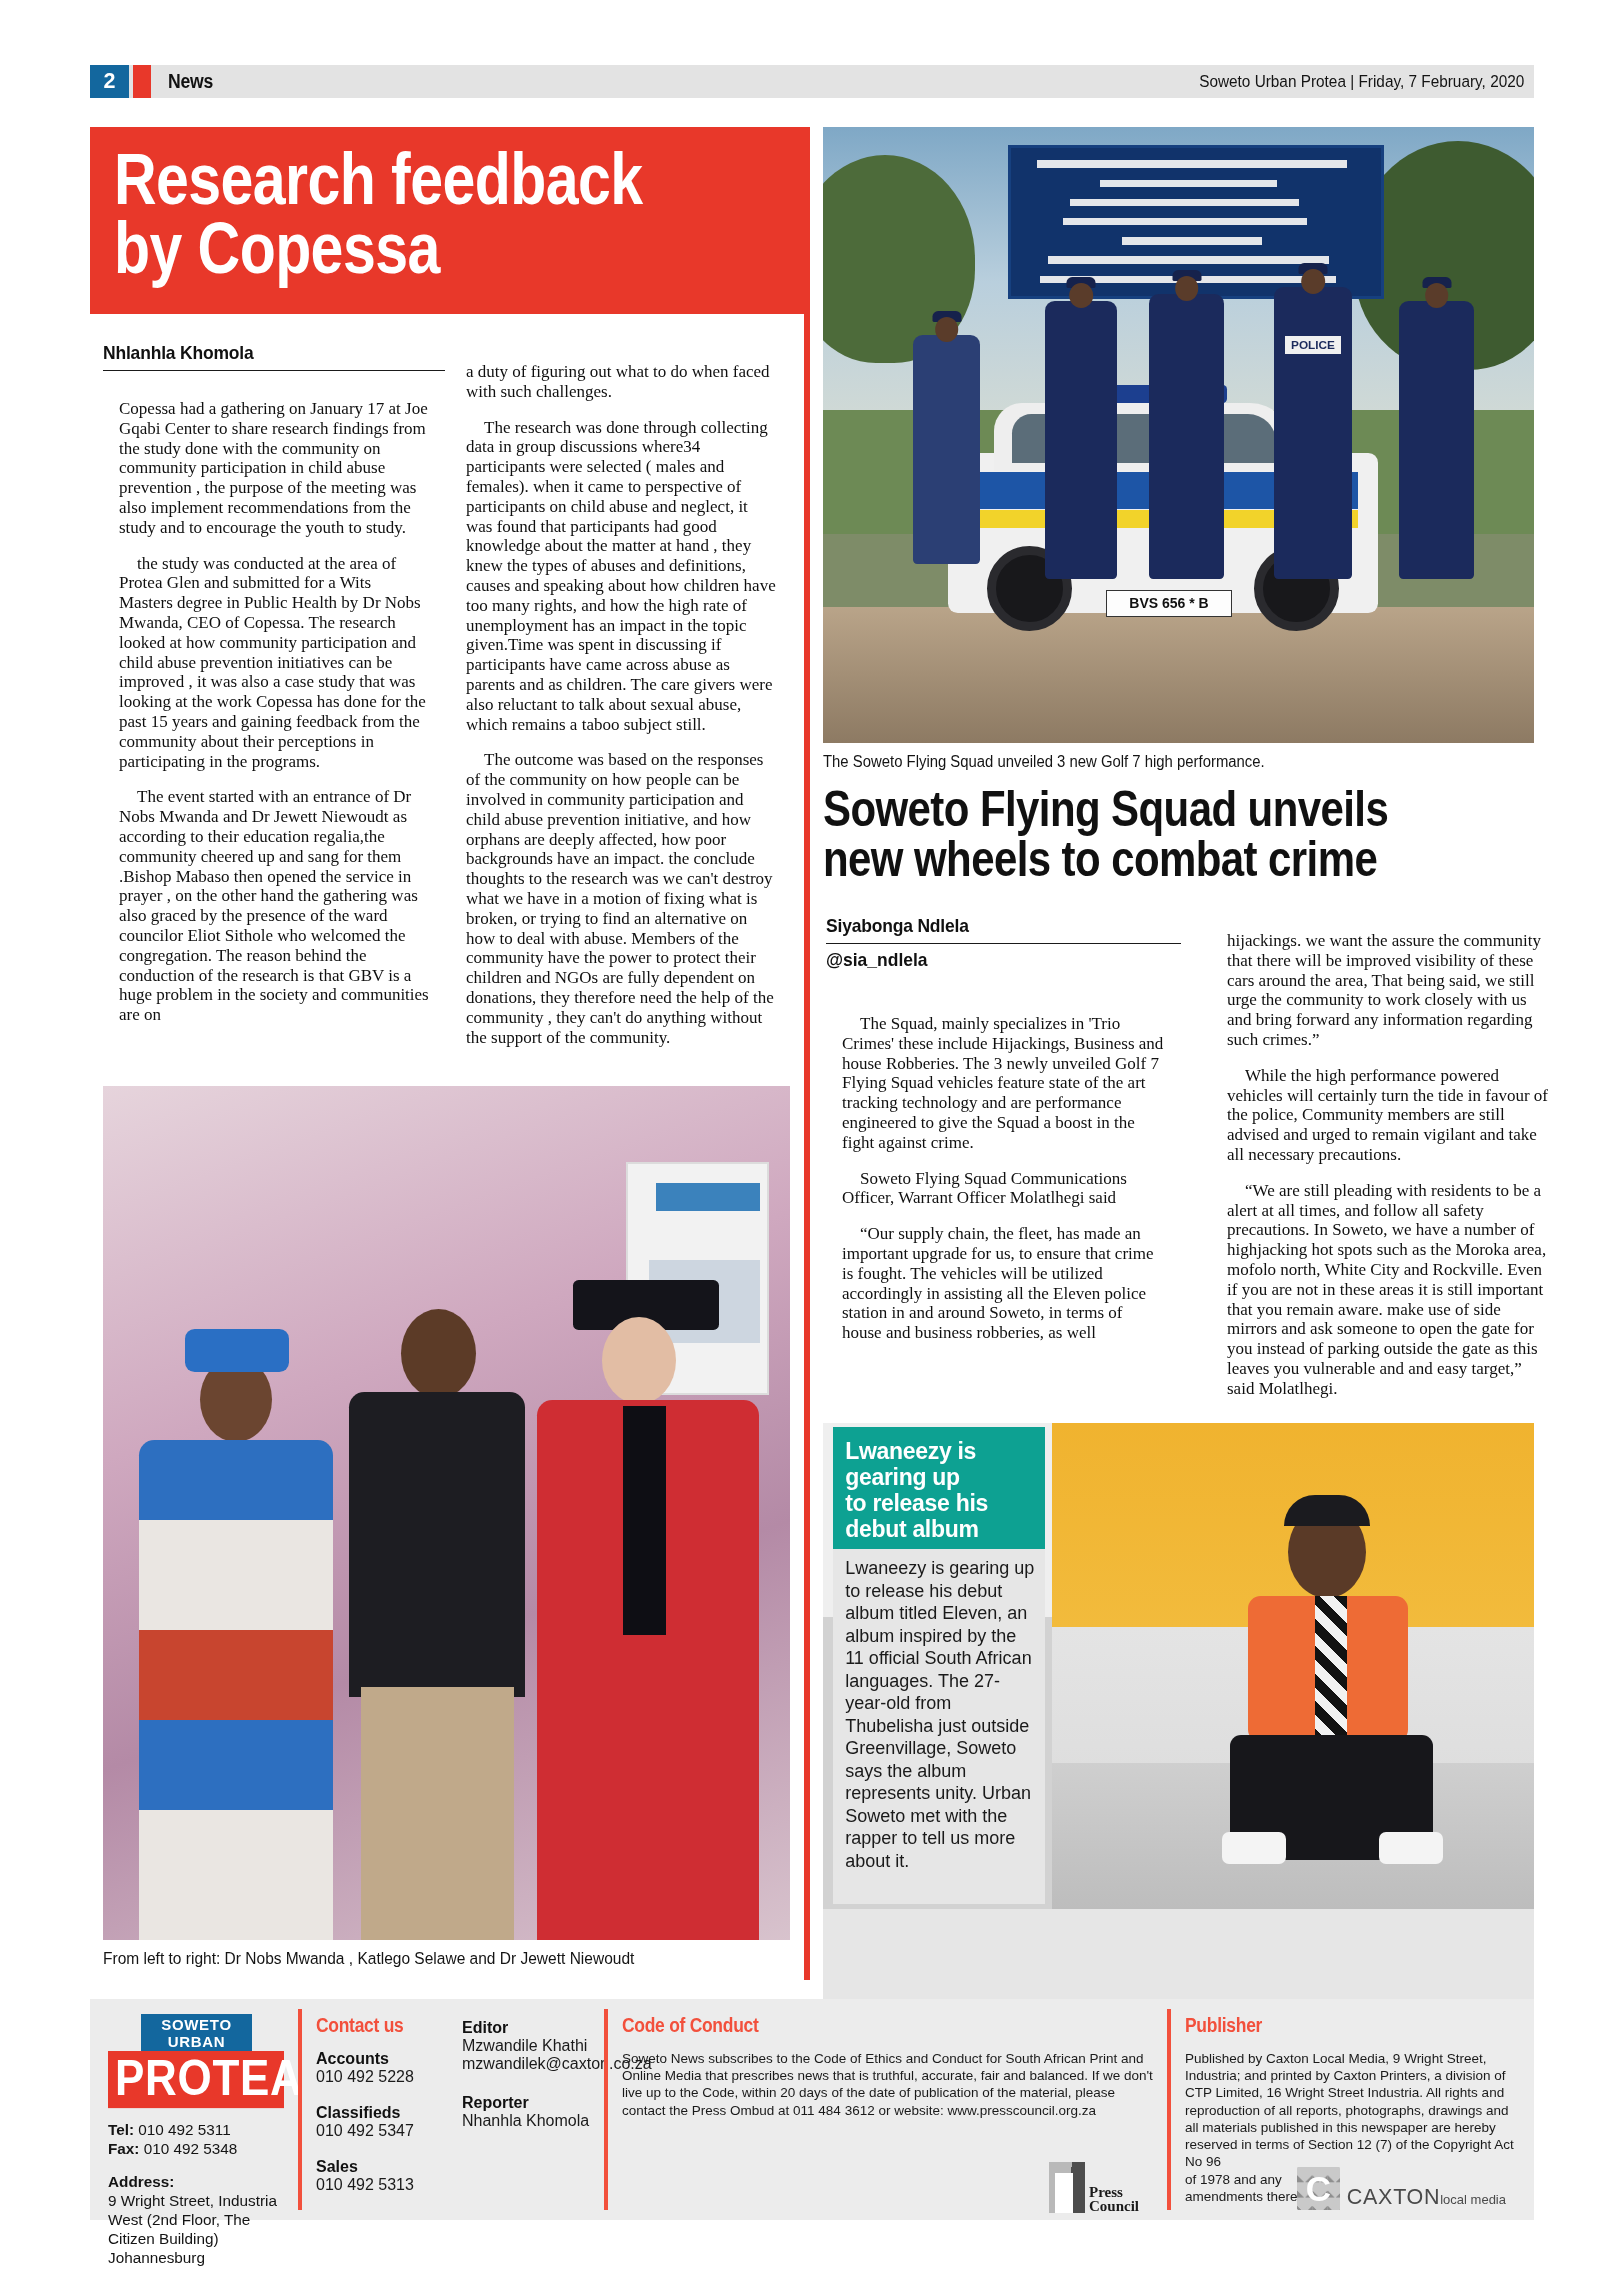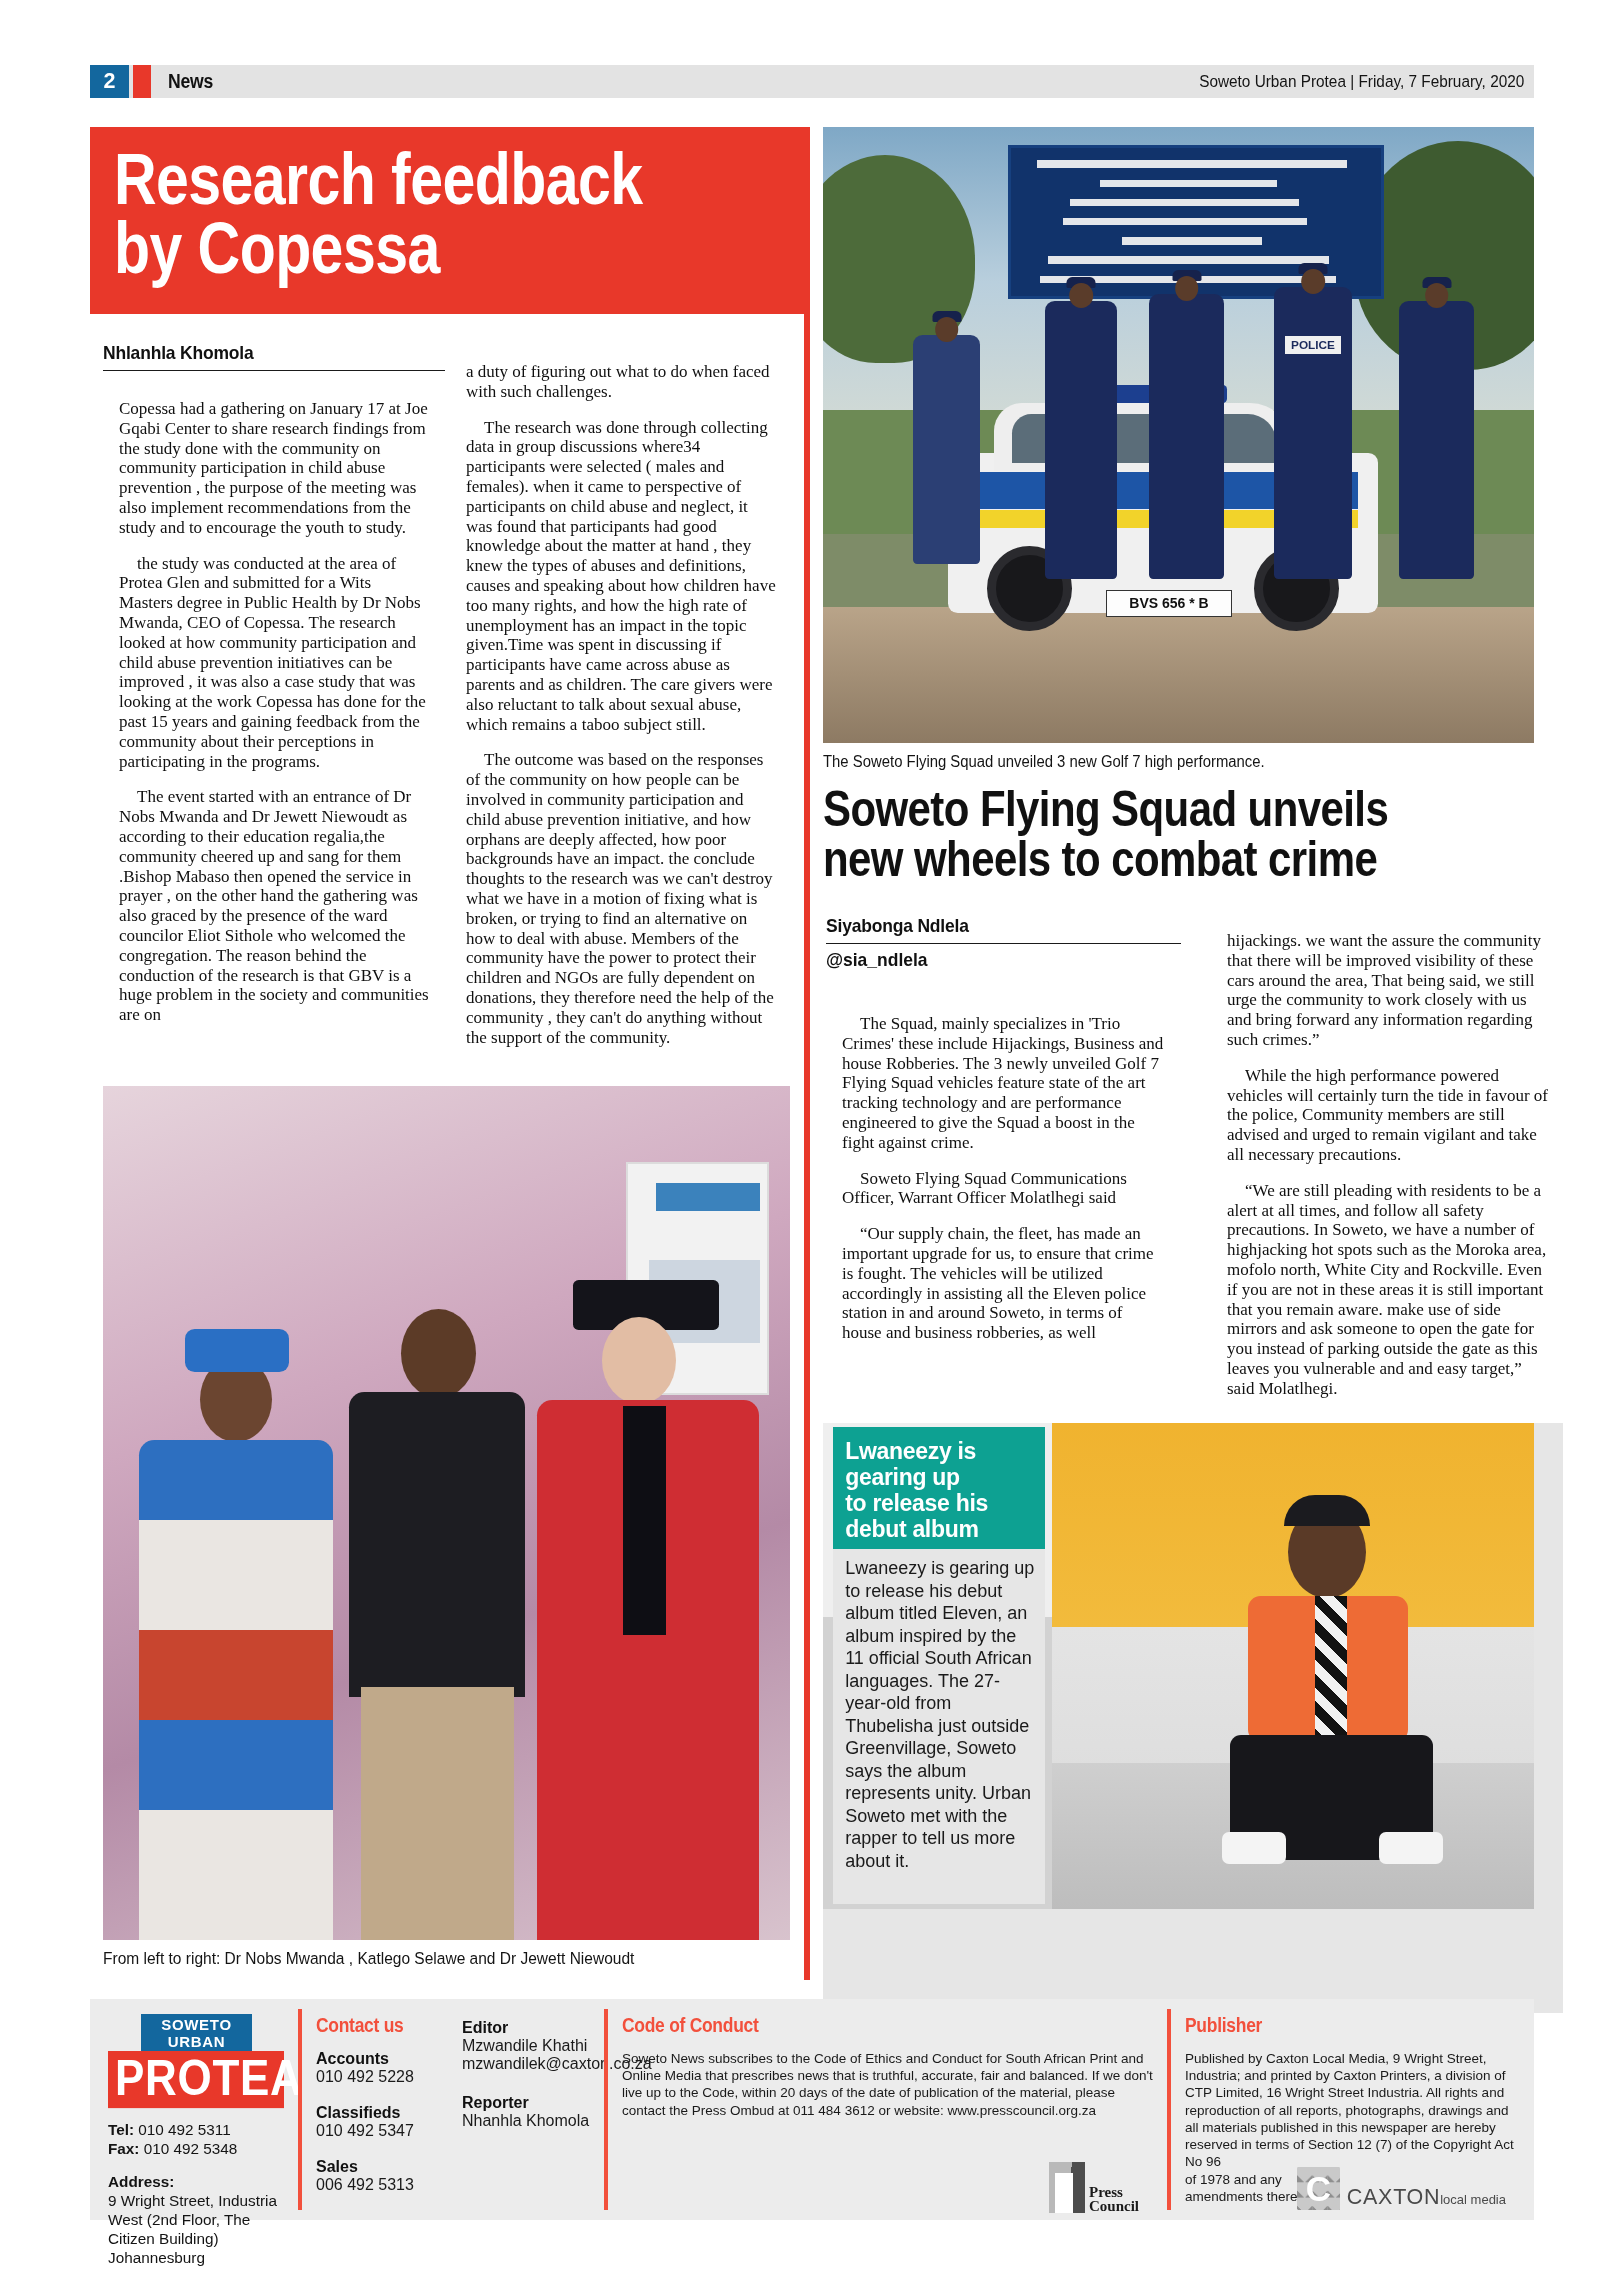--- a/index.html
+++ b/index.html
@@ -205,21 +205,20 @@
 
   
   .lwan-wrap {
     position: absolute;
     left: 823px;
     top: 1423px;
     width: 711px;
     height: 590px;
     background: #e6e6e6;
     overflow: hidden;
-    padding-left: 29px;
   }
   .lwan-photo {
     position: absolute;
     left: 0; top: 0;
     width: 711px; height: 486px;
     overflow: hidden;
   }
   .lwan-teal {
     position: absolute;
     left: 9.7px;
@@ -598,21 +597,21 @@
         <div style="margin-bottom:18px;">
           <div class="f-lab">Accounts</div>
           <div class="f-val">010 492 5228</div>
         </div>
         <div style="margin-bottom:18px;">
           <div class="f-lab">Classifieds</div>
           <div class="f-val">010 492 5347</div>
         </div>
         <div>
           <div class="f-lab">Sales</div>
-          <div class="f-val">006 492 5313</div>
+          <div class="f-val">010 492 5313</div>
         </div>
       </div>
 
       <div class="fcol" style="width:160px;padding-top:20px;">
         <div style="margin-bottom:21px;">
           <div class="f-lab">Editor</div>
           <div class="f-val">Mzwandile Khathi mzwandilek@caxton.co.za</div>
         </div>
         <div>
           <div class="f-lab">Reporter</div>

